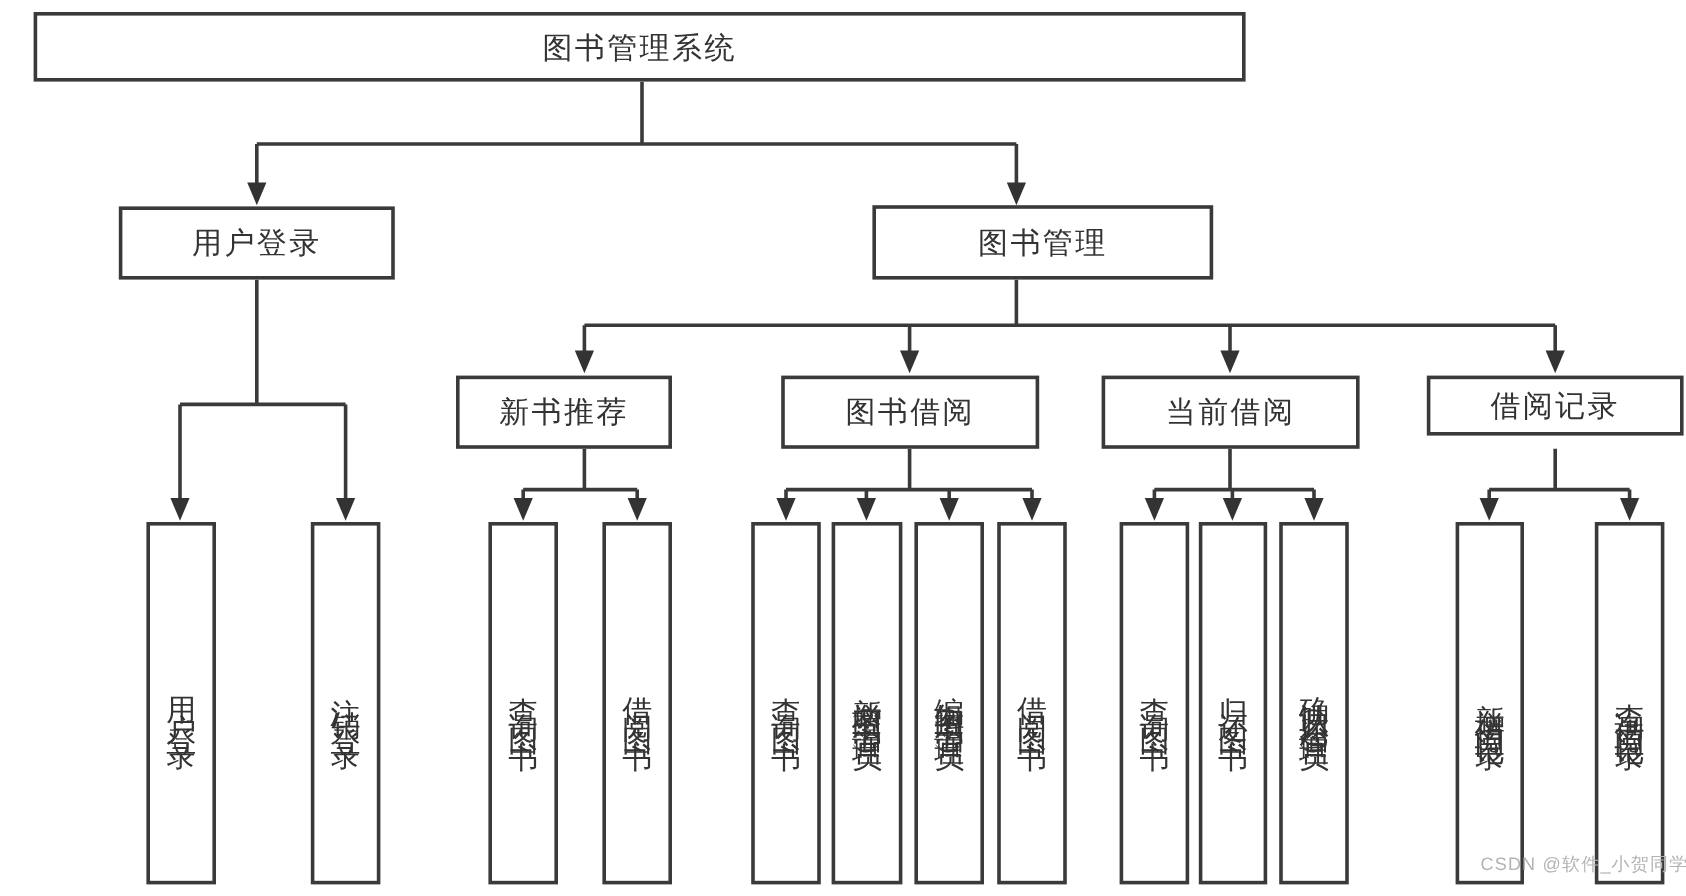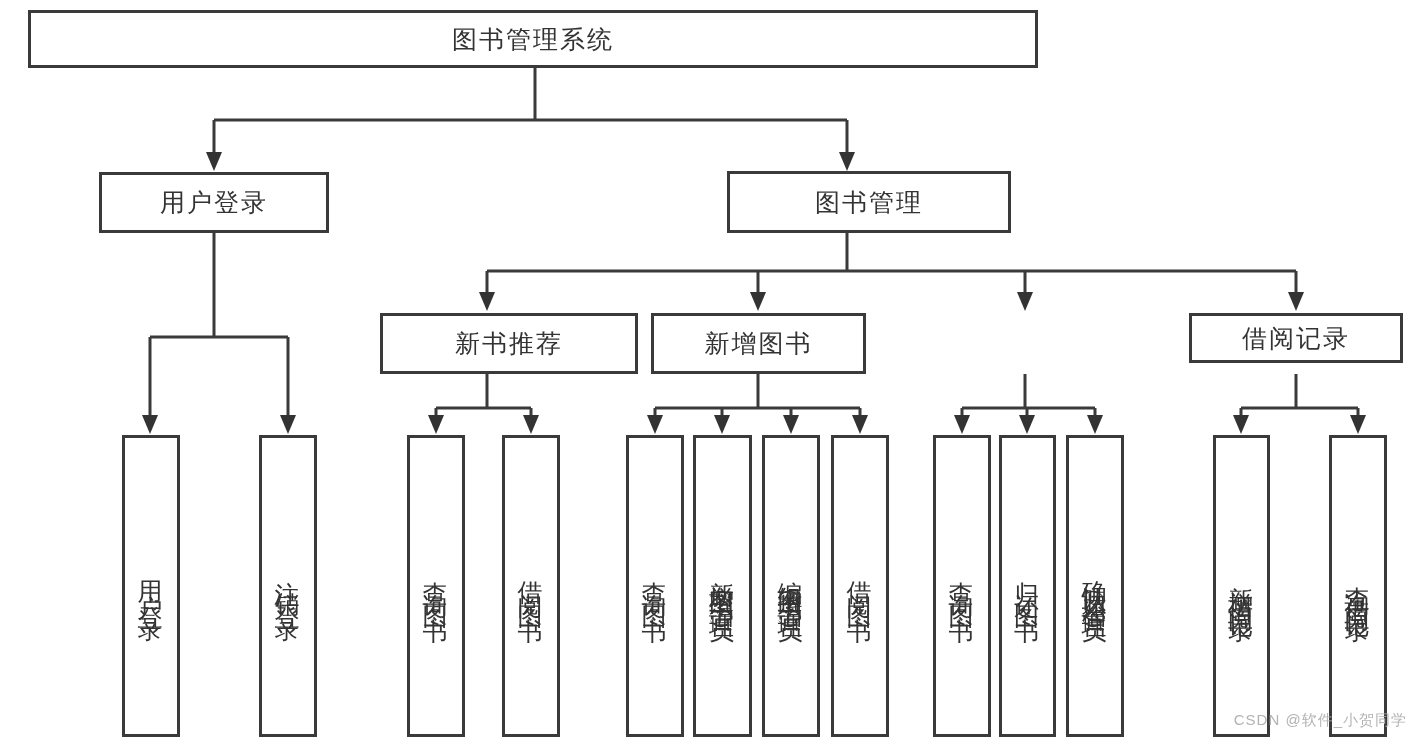--- a/index.html
+++ b/index.html
@@ -77,25 +77,28 @@
     <span class="h-label">图书管理系统</span>
   </div>
 
   <div class="box" style="left:83px;top:172px;width:230px;height:61px">
     <span class="h-label">用户登录</span>
   </div>
   <div class="box" style="left:711px;top:171px;width:284px;height:62px">
     <span class="h-label">图书管理</span>
   </div>
 
-  <div class="box" style="left:364px;top:313px;width:258px;height:61px">
+  <div class="box" style="left:364px;top:313px;width:180px;height:61px">
     <span class="h-label">新书推荐</span>
   </div>
   <div class="box" style="left:635px;top:313px;width:215px;height:61px">
-    <span class="h-label">新增图书</span>
+    <span class="h-label">图书借阅</span>
+  </div>
+  <div class="box" style="left:902px;top:313px;width:215px;height:61px">
+    <span class="h-label">当前借阅</span>
   </div>
   <div class="box" style="left:1173px;top:313px;width:214px;height:50px">
     <span class="h-label">借阅记录</span>
   </div>
 
   <div class="box" style="left:106px;top:435px;width:58px;height:302px">
     <span class="v-label v-short">用户登录</span>
   </div>
   <div class="box" style="left:243px;top:435px;width:58px;height:302px">
     <span class="v-label v-short">注销登录</span>

